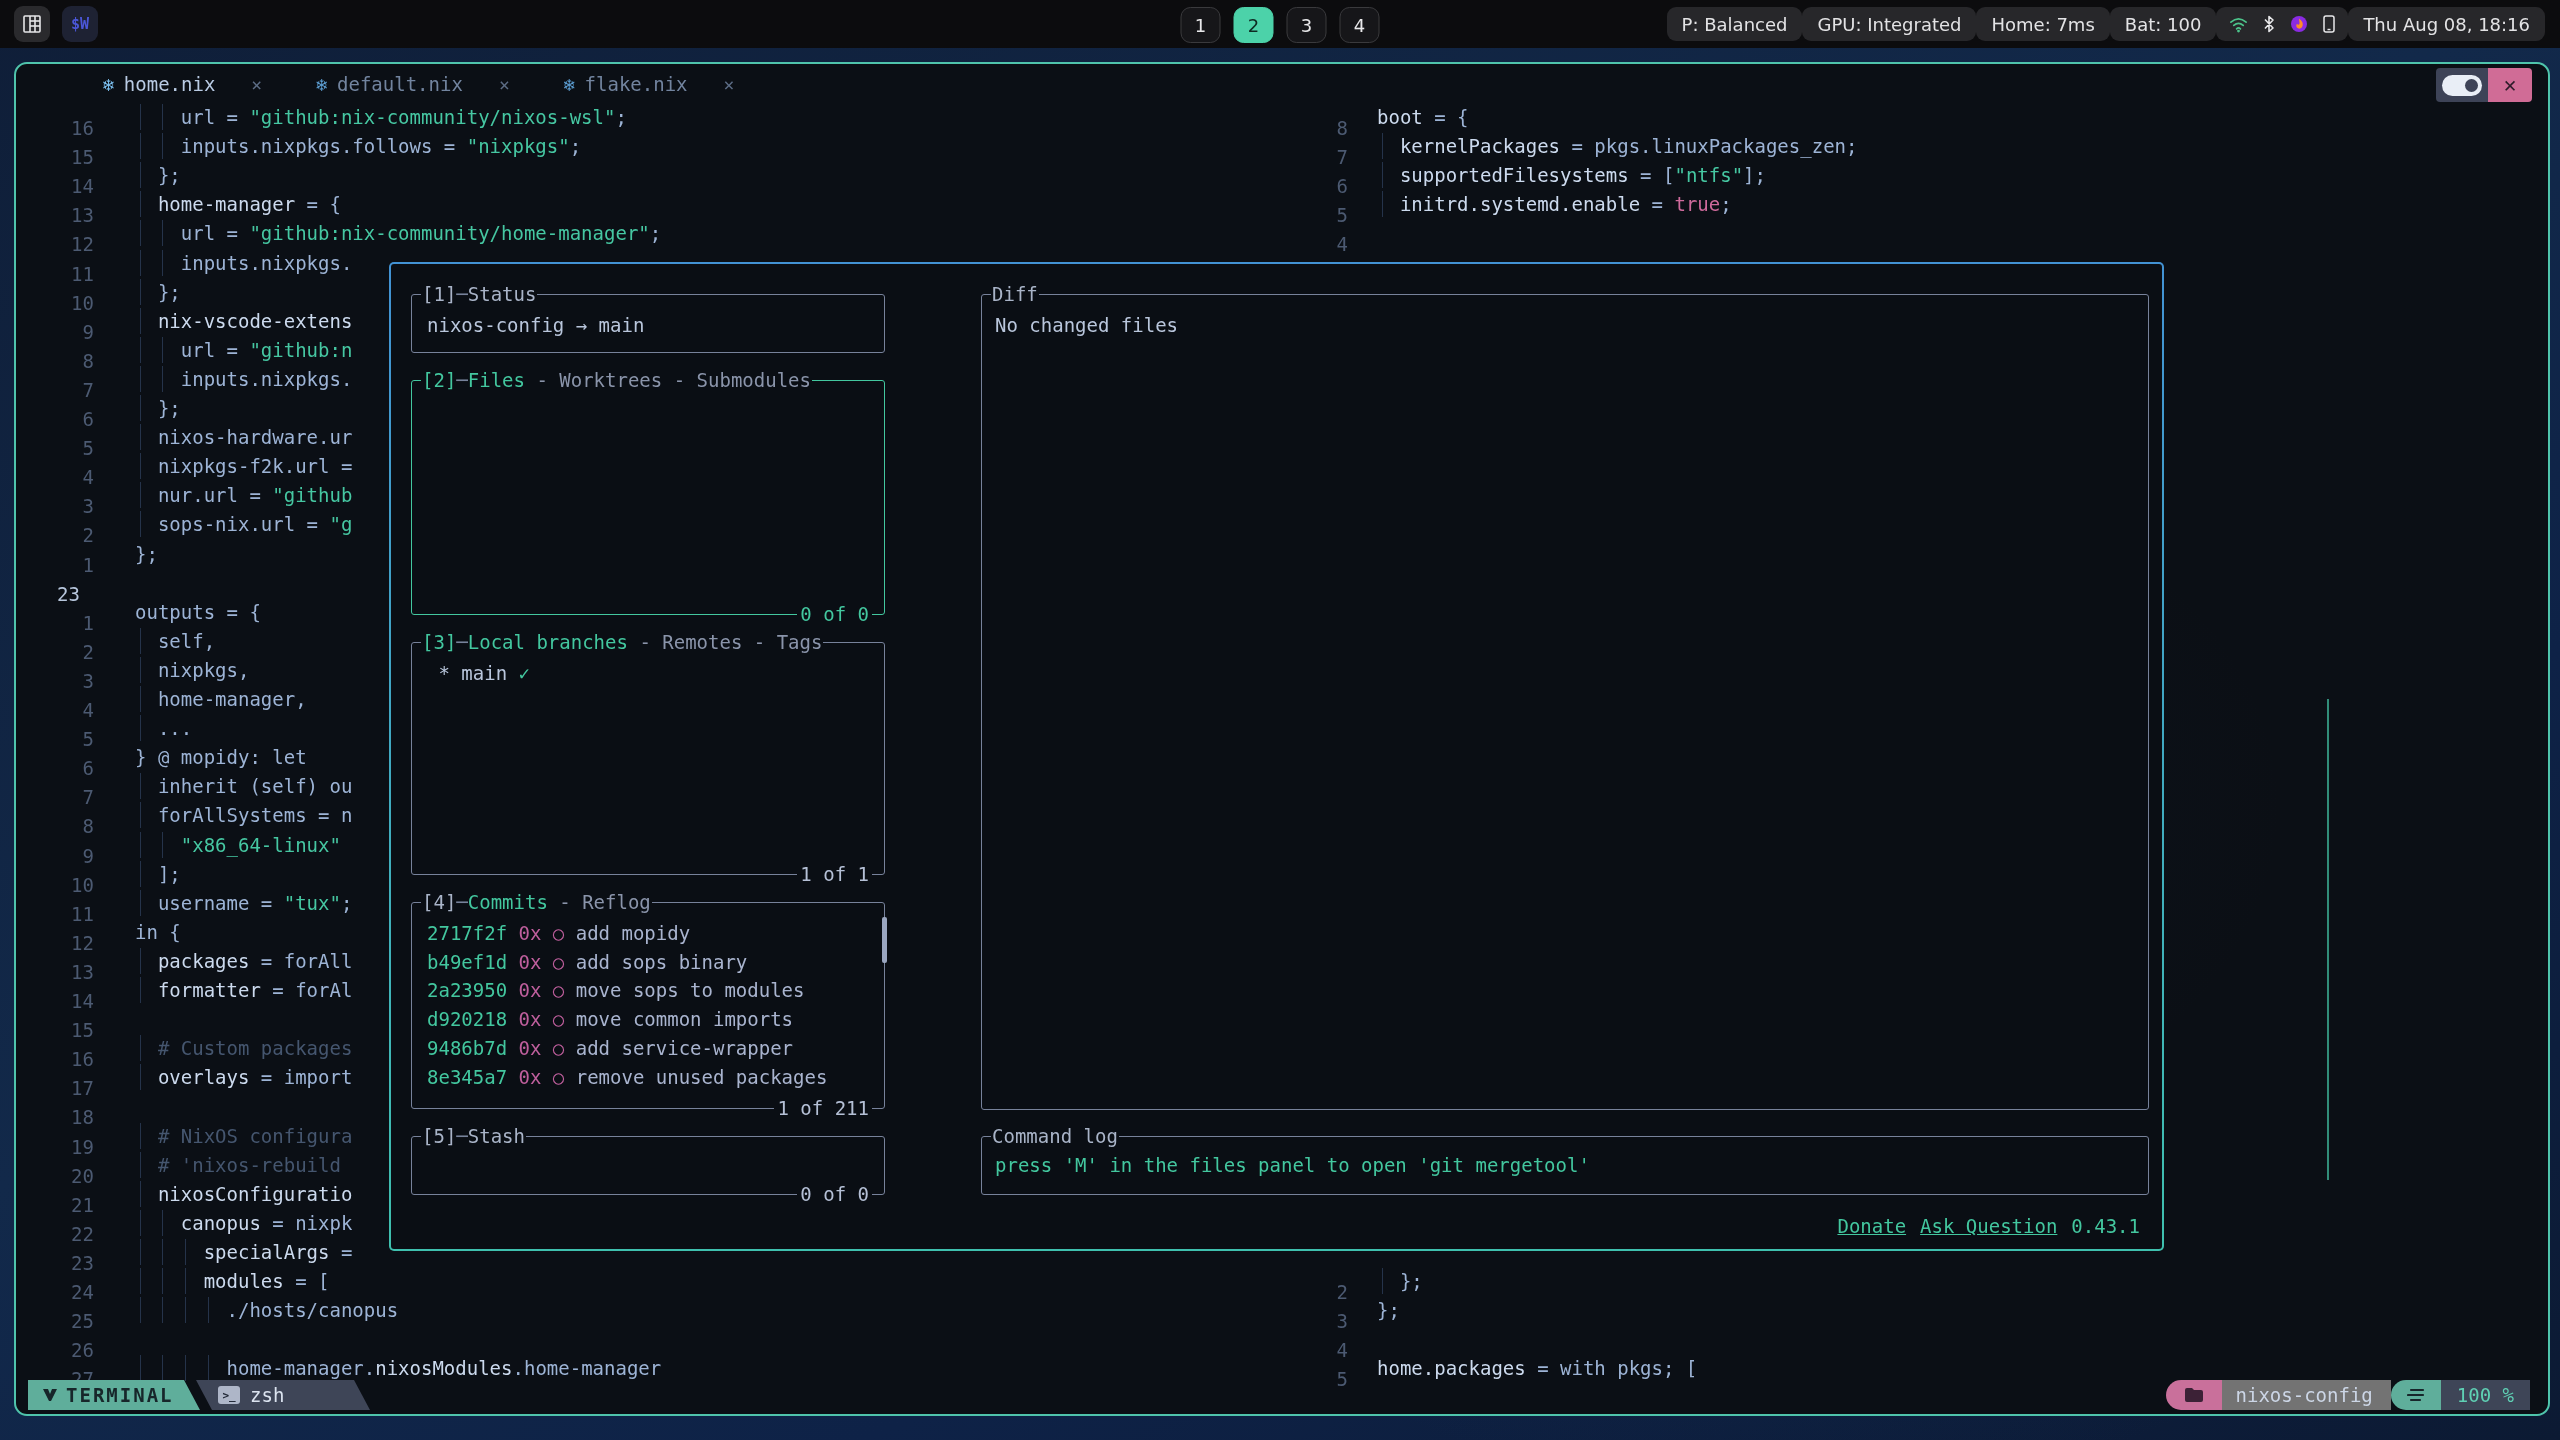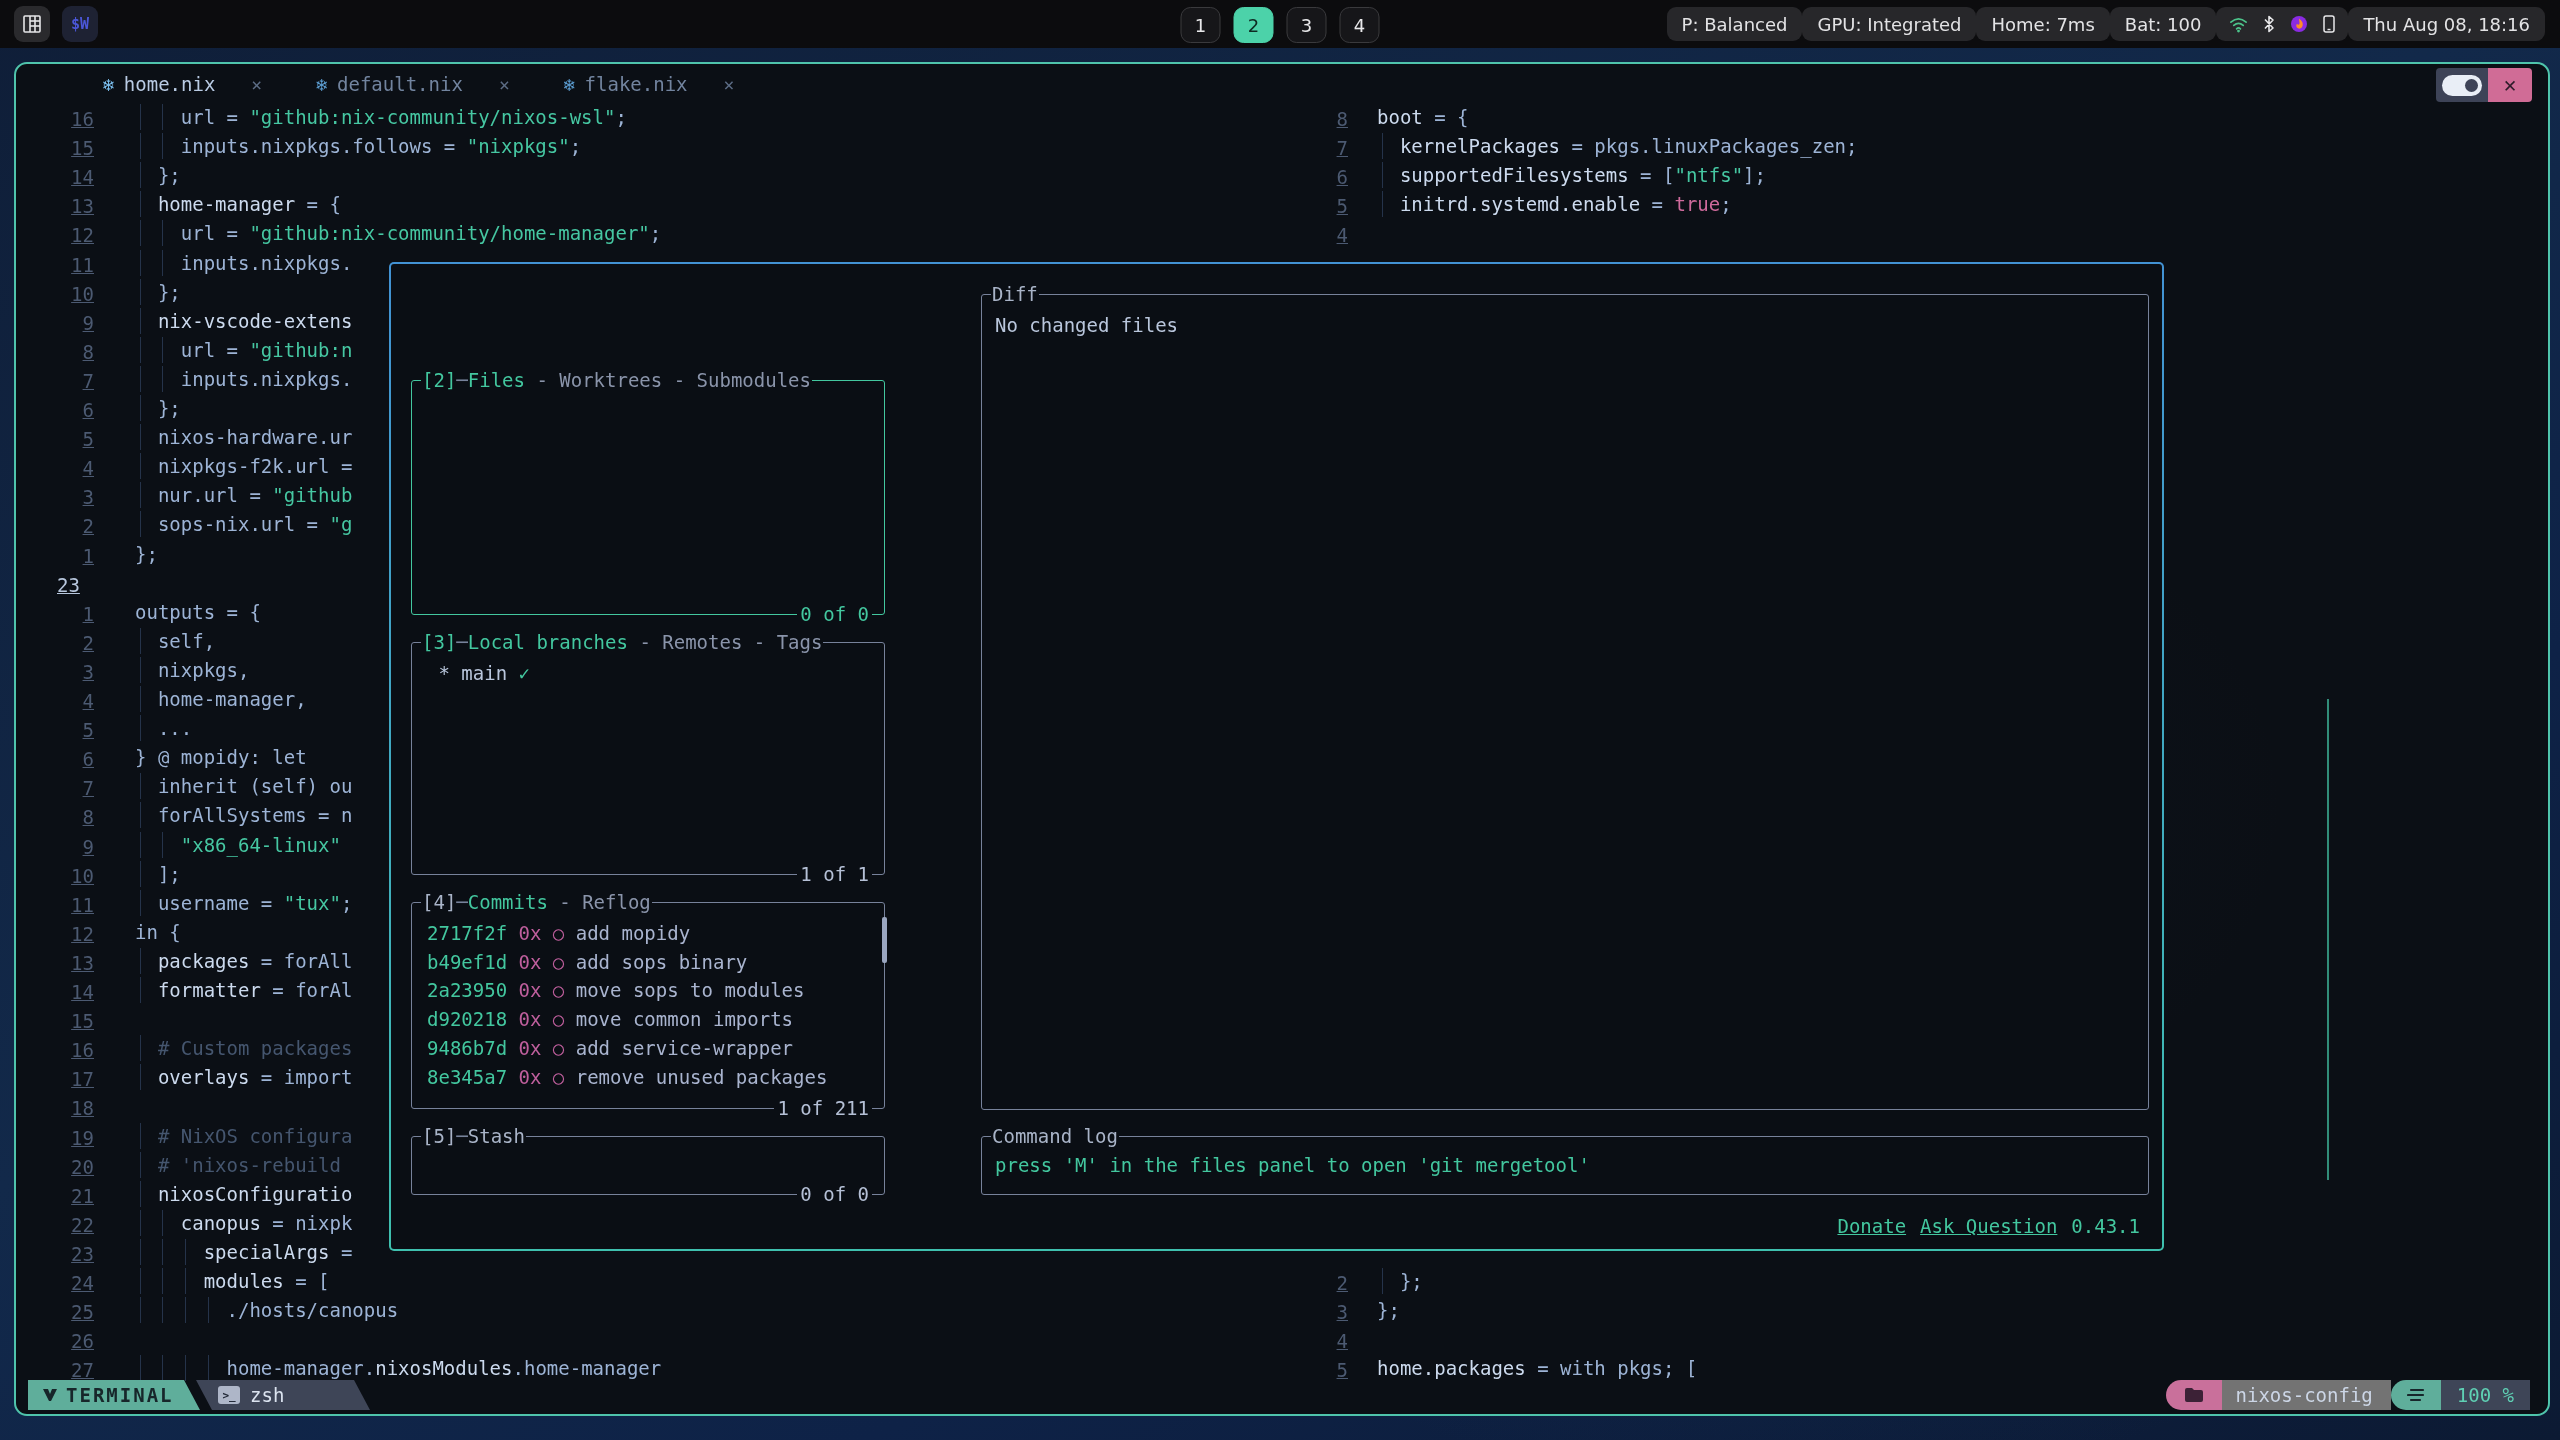--- a/index.html
+++ b/index.html
@@ -35,21 +35,21 @@
   .tab.active .snow{color:#7cc0f0;}
   .win-controls{position:absolute;right:16px;top:4px;display:flex;}
   .wc-toggle{width:52px;height:34px;background:#3d4357;border-radius:4px 0 0 4px;display:flex;align-items:center;justify-content:center;}
   .wc-toggle .tg{width:40px;height:21px;border-radius:11px;background:#e9eef6;position:relative;}
   .wc-toggle .tg::after{content:"";position:absolute;right:4px;top:4px;width:13px;height:13px;border-radius:50%;background:#3d4357;}
   .wc-close{width:44px;height:34px;background:#d06c96;border-radius:0 4px 4px 0;display:flex;align-items:center;justify-content:center;
     color:#2d1b29;font-size:21px;font-family:"DejaVu Sans Mono",monospace;}
   
   .editor{position:absolute;inset:0;font-family:"DejaVu Sans Mono",monospace;}
   .crow{position:absolute;left:0;right:0;height:30px;line-height:29.1px;font-size:19px;white-space:pre;}
-  .ln{position:absolute;top:2px;text-align:right;color:#4c5a72;text-decoration:underline;}
+  .ln{position:absolute;top:11px;text-align:right;color:#4c5a72;}
   .ln.cur{text-align:left;color:#b7c6dc;}
   .code{position:absolute;top:0;}
   .ig{position:absolute;top:1px;bottom:3px;width:1px;background:#25334a;}
   .seg-p{color:#9db4d6}.seg-w{color:#ccdaee}.seg-s{color:#46c7a2}.seg-k{color:#ce6a9b}.seg-c{color:#45566f}
   .vscroll{position:absolute;width:2px;background:#38a38b;opacity:.85;}
   
   .lg{position:absolute;left:373px;top:198px;width:1771px;height:985px;border-radius:5px;
       background:linear-gradient(180deg,#4292d4,#3fc0ae);padding:2px;z-index:20;}
   .lgi{position:relative;width:100%;height:100%;background:#0a0e14;border-radius:3px;
        font-family:"DejaVu Sans Mono",monospace;font-size:19px;}
@@ -225,20 +225,24 @@
           <div class="crow" style="top: 1232.1px;"><span class="ln" style="left: 1294px; width: 38px;">3</span><span class="code" style="left: 1361px;"><span class="seg-p">};</span></span></div>
           <div class="crow" style="top: 1261.2px;"><span class="ln" style="left: 1294px; width: 38px;">4</span><span class="code" style="left: 1361px;"></span></div>
           <div class="crow" style="top: 1290.3px;"><span class="ln" style="left: 1294px; width: 38px;">5</span><span class="code" style="left: 1361px;"><span class="seg-w">home.packages</span><span class="seg-p"> = with pkgs; [</span></span></div>
         </div>
       <div class="vscroll" style="left:2311px;top:635px;height:481px;"></div>
     </div>
 
     <div class="lg">
       <div class="lgi">
 
+        <div class="lgp" style="left:20px;top:30px;width:472px;height:57px;">
+          <span class="ptl"><span class="pnum">[1]</span><span class="pdash"></span><span class="pt1 pale">Status</span></span>
+          <span class="lgrow" style="top:16px;">nixos-config → main</span>
+        </div>
 
         <div class="lgp active" style="left:20px;top:116px;width:472px;height:233px;">
           <span class="ptl"><span class="pnum teal">[2]</span><span class="pdash"></span><span class="pt1">Files</span><span class="pt2"> - Worktrees - Submodules</span></span>
           <span class="cnt teal">0 of 0</span>
         </div>
 
         <div class="lgp" style="left:20px;top:378px;width:472px;height:231px;">
           <span class="ptl"><span class="pnum teal">[3]</span><span class="pdash"></span><span class="pt1">Local branches</span><span class="pt2"> - Remotes - Tags</span></span>
           <span class="lgrow" style="top:16px;"><span class="pale2"> * main </span><span class="teal">✓</span></span>
           <span class="cnt">1 of 1</span>

